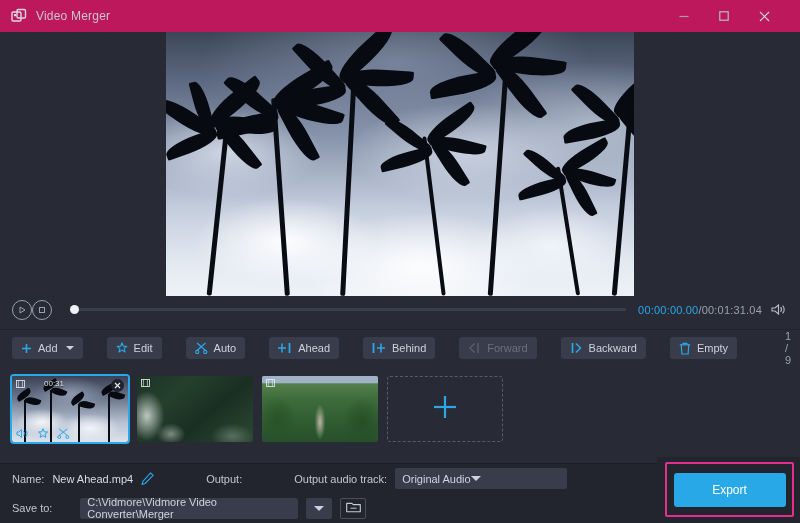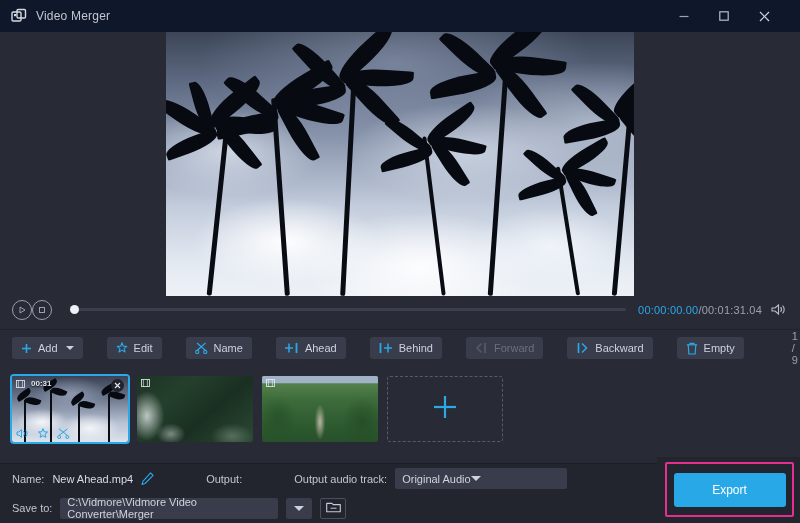--- a/index.html
+++ b/index.html
@@ -13,21 +13,21 @@
   #app {
     position: relative;
     width: 800px; height: 523px;
     background: #282a36;
     display: flex; flex-direction: column;
   }
 
   
   .titlebar {
     height: 32px; flex: 0 0 32px;
-    background: #0f172a;
+    background: #be185d;
     display: flex; align-items: center;
     padding: 0 16px 0 10px;
     position: relative; z-index: 5;
   }
   .tb-logo { width: 18px; height: 18px; margin-right: 8px; color: #d8dae3; display:flex; align-items:center; justify-content:center; }
   .tb-title { font-size: 12px; color: #c3c6d2; letter-spacing: .2px; }
   .tb-spacer { flex: 1; }
   .win-btn {
     width: 40px; height: 32px;
     display: flex; align-items: center; justify-content: center;
@@ -172,21 +172,21 @@
       radial-gradient(ellipse 9px 30px at 58px 46px, rgba(196,186,170,.95) 0%, rgba(196,186,170,0) 60%),
       radial-gradient(ellipse 26px 34px at 16px 44px, rgba(40,82,40,.95) 0%, rgba(40,82,40,0) 70%),
       radial-gradient(ellipse 28px 36px at 100px 46px, rgba(38,78,38,.95) 0%, rgba(38,78,38,0) 70%),
       linear-gradient(180deg,#5f8a52 0%,#3e6d3c 35%,#2f5c31 70%,#27502a 100%);
   }
   .clip-label {
     position:absolute; left:4px; top:3px; right:22px;
     font-size: 8px; color: #dfe3ea;
     text-shadow: 0 1px 2px rgba(0,0,0,.95);
     white-space: nowrap; overflow: hidden;
-    display:flex; align-items:center; gap:6px;font-weight:bold;
+    display:flex; align-items:center; gap:19px;
   }
   .film-ic { color:#e6eaf1; opacity:.92; flex:0 0 auto; display:flex; }
   .clip-close {
     position:absolute; right:4px; top:3px;
     width:13px; height:13px; border-radius:50%;
     background:#20222c; color:#e9ecf2;
     display:flex; align-items:center; justify-content:center;
     font-size:9px; line-height:1;
   }
   .clip-tools {
@@ -213,21 +213,21 @@
   .lbl { color:#c2c6d1; font-size:11px; white-space:nowrap; }
   .val { color:#d9dce4; font-size:11px; white-space:nowrap; }
   .pencil { color:#2aa8e8; display:flex; align-items:center; }
   .field {
     height: 21px; background:#393c4b; border-radius:2px;
     display:flex; align-items:center; padding: 0 7px;
     font-size:11px; color:#cfd3dd; position:relative;
   }
   .field.w-out { width: 148px; }
   .field.w-aud { width: 172px; justify-content:flex-start; }
-  .field.w-save { width: 218px; }
+  .field.w-save { width: 218px; margin-left: 20px; }
   .gear { position:absolute; right:7px; color:#2aa8e8; display:flex; }
   .caret-box {
     width: 26px; height: 21px; background:#393c4b; border-radius:2px;
     display:flex; align-items:center; justify-content:center;
   }
   .caret-s {
     width: 0; height: 0;
     border-left: 5px solid transparent; border-right: 5px solid transparent;
     border-top: 5px solid #cdd1db;
   }
@@ -405,21 +405,21 @@
 
     <div class="tbtn">
       <span class="ic">
         <svg width="13" height="12" viewBox="0 0 13 12">
           <line x1="2" y1="1" x2="10.5" y2="8.5" stroke="#2aa8e8" stroke-width="1.2"></line>
           <line x1="10.5" y1="1" x2="2" y2="8.5" stroke="#2aa8e8" stroke-width="1.2"></line>
           <circle cx="2.2" cy="10" r="1.6" fill="none" stroke="#2aa8e8" stroke-width="1.1"></circle>
           <circle cx="10.3" cy="10" r="1.6" fill="none" stroke="#2aa8e8" stroke-width="1.1"></circle>
         </svg>
       </span>
-      <span>Name</span>
+      <span>Auto</span>
     </div>
 
     <div class="tbtn">
       <span class="ic">
         <svg width="14" height="12" viewBox="0 0 14 12">
           <line x1="4" y1="1.5" x2="4" y2="10.5" stroke="#2aa8e8" stroke-width="1.5"></line>
           <line x1="0" y1="6" x2="8" y2="6" stroke="#2aa8e8" stroke-width="1.5"></line>
           <line x1="11.5" y1="1" x2="11.5" y2="11" stroke="#2aa8e8" stroke-width="1.8"></line>
         </svg>
       </span>

